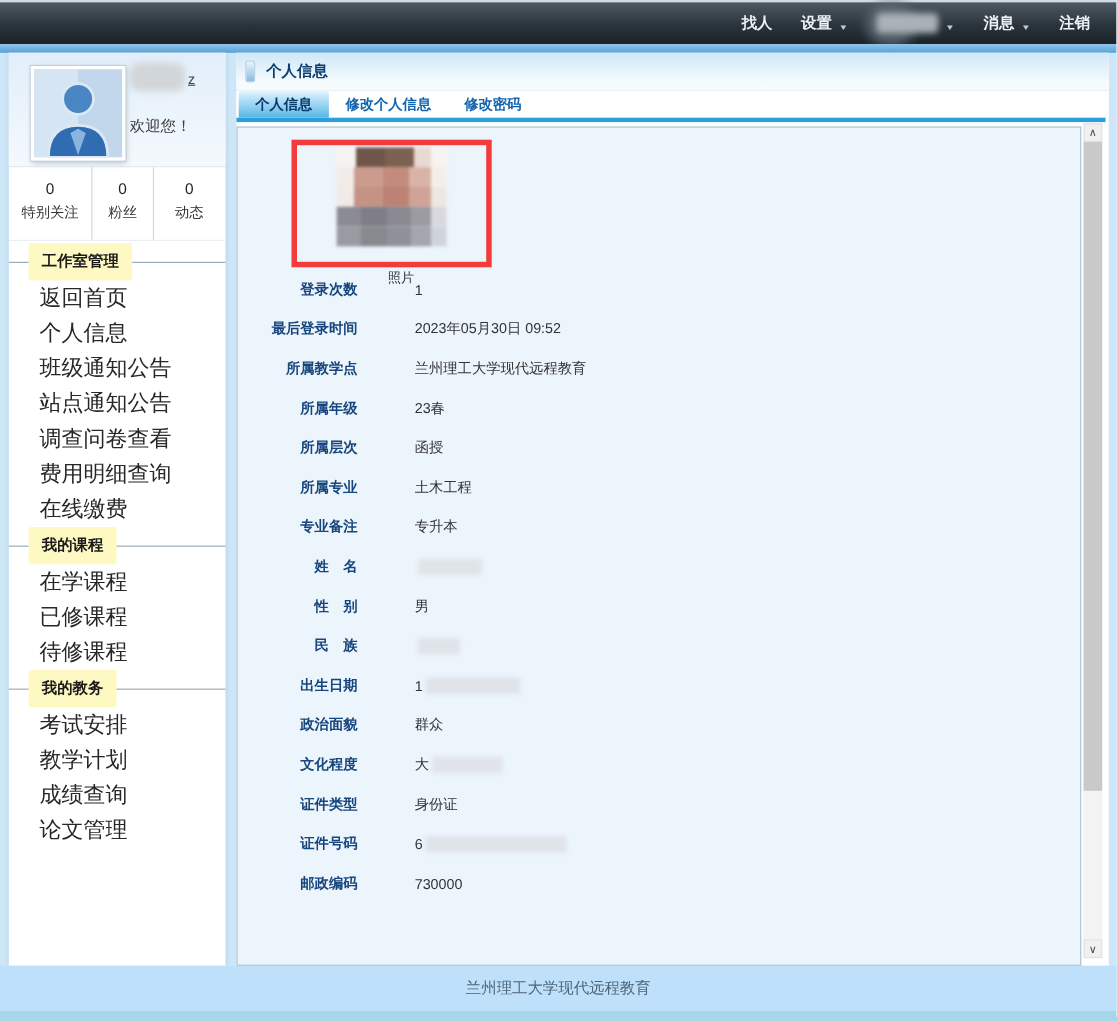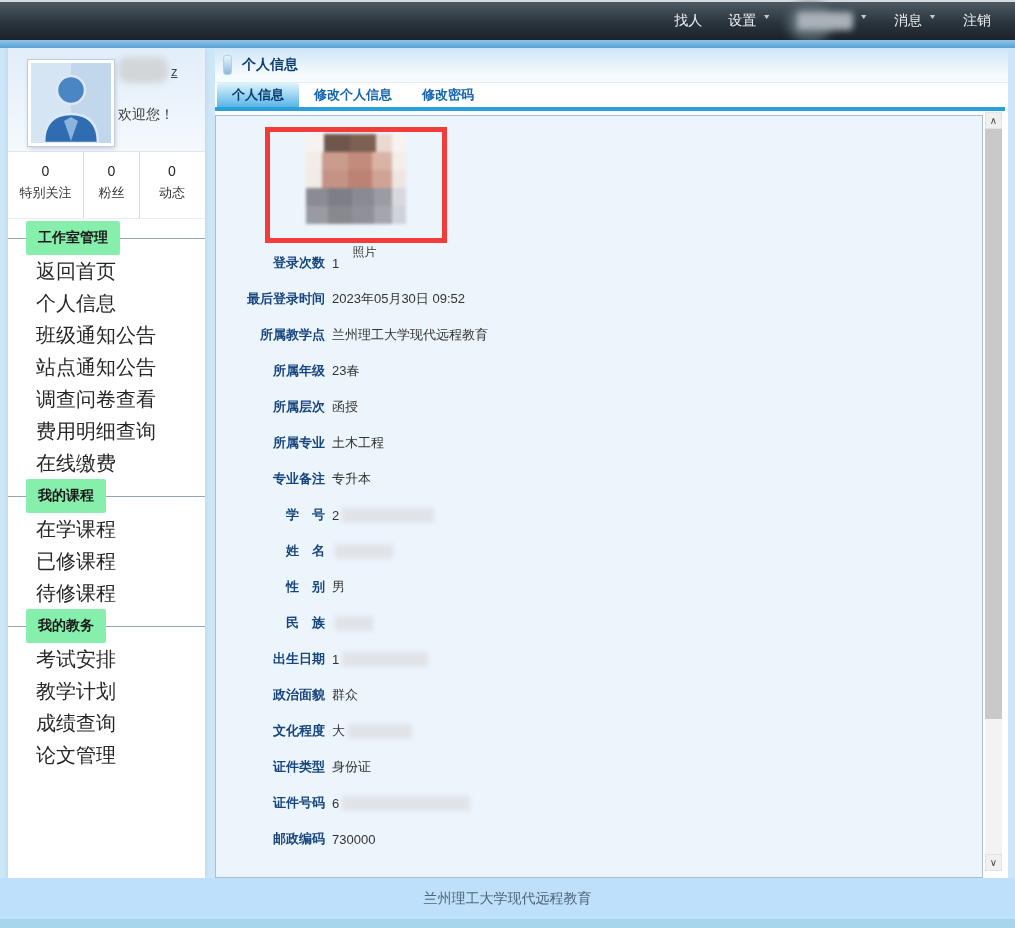--- a/index.html
+++ b/index.html
@@ -13,21 +13,21 @@
 
   
   .topbar {
     position:absolute; left:0; top:0; width:1015px; height:40px;
     background:linear-gradient(180deg,#4d5a64 0%,#2a343c 55%,#1b2329 100%);
     border-top:2px solid #d5dbdf;
     display:flex; justify-content:flex-end; align-items:center;
     gap:26px; padding-right:24px;
     color:#eef2f5; font-size:14px;
   }
-  .tb-item { display:flex; align-items:flex-start; gap:6px; cursor:pointer; position:relative; }
+  .tb-item { display:flex; align-items:flex-end; gap:6px; cursor:pointer; position:relative;font-weight:bold; }
   .caret { font-size:9px; color:#c2cad0; transform:scaleY(.8); }
   .tb-user { position:relative; }
   .tb-avatar-blur {
     position:absolute; left:-10px; top:-10px; width:46px; height:40px;
     background:#5f6c75; border-radius:50%; filter:blur(5px); opacity:.85;
   }
   .tb-name-blur {
     position:relative; width:56px; height:18px; background:#aab2b8;
     border-radius:4px; filter:blur(3px);
   }
@@ -71,21 +71,21 @@
   .stat-num { font-size:14px; color:#222; }
   .stat-label { font-size:13px; color:#333; margin-top:5px; }
 
   .menu { padding-top:2px; }
   .menu-section { position:relative; height:34px; display:flex; align-items:center; }
   .menu-section .line {
     position:absolute; left:0; right:0; top:50%; border-top:1px solid #93a6b4;
   }
   .menu-section .chip {
     position:relative; margin-left:18px; padding:8px 12px;
-    background:#86efac; border-radius:2px;
+    background:#fef9c3; border-radius:2px;
     font-size:14px; font-weight:bold; color:#1b1b1b;
   }
   .menu-item {
     height:32px; line-height:32px; padding-left:28px;
     font-size:20px; color:#272727; cursor:pointer;
   }
 
   
   .main {
     position:absolute; left:215px; top:48px; width:793px; height:830px;
@@ -125,21 +125,21 @@
   .mosaic { width:100px; height:90px; margin:2px auto 0; filter:blur(1.5px); }
   .mosaic div { height:18px; }
   .m1{background:linear-gradient(90deg,#f6f2ef 0 18%,#6e564a 18% 44%,#7c6052 44% 70%,#ead9d1 70% 86%,#f7f3f0 86%);}
   .m2{background:linear-gradient(90deg,#f2ece8 0 16%,#cb9c8d 16% 42%,#c38b7c 42% 66%,#d9b3a6 66% 86%,#f4eee9 86%);}
   .m3{background:linear-gradient(90deg,#f1eae6 0 16%,#c59384 16% 42%,#bc8273 42% 66%,#cfa396 66% 86%,#eee6e2 86%);}
   .m4{background:linear-gradient(90deg,#8b8b93 0 22%,#7e7e88 22% 46%,#8a8a92 46% 68%,#9b9ba3 68% 86%,#d8d8de 86%);}
   .m5{background:linear-gradient(90deg,#9a9aa2 0 22%,#88888f 22% 46%,#90909a 46% 68%,#a5a5ad 68% 86%,#cfd3da 86%);}
   .photo-label { font-size:12px; color:#333; margin-top:20px;padding-left:17px; }
 
   .fields { margin-top:2px; }
-  .frow { height:36px; display:flex; align-items:center; }
+  .frow { height:36px; display:flex; align-items:center;gap:45px; }
   .flabel {
     width:109px; flex-shrink:0; text-align:right;
     font-size:13px; font-weight:bold; color:#17457d;
   }
   .fvalue { margin-left:7px; font-size:13px; color:#333; display:flex; align-items:center; }
   .blur-box {
     display:inline-block; height:15px; background:#e0e4e9;
     border-radius:2px; filter:blur(2px); margin-left:3px;
   }
 
@@ -316,27 +316,20 @@
             <span>土木工程</span>
           </span>
       </div>
       <div class="frow">
         <span class="flabel">专业备注</span>
         <span class="fvalue">
             <span>专升本</span>
           </span>
       </div>
       <div class="frow">
-        <span class="flabel">学　号</span>
-        <span class="fvalue">
-            <span>2</span>
-            <span class="blur-box" style="width: 92px;"></span>
-          </span>
-      </div>
-      <div class="frow">
         <span class="flabel">姓　名</span>
         <span class="fvalue">
             <span></span>
             <span class="blur-box" style="width: 58px;"></span>
           </span>
       </div>
       <div class="frow">
         <span class="flabel">性　别</span>
         <span class="fvalue">
             <span>男</span>

